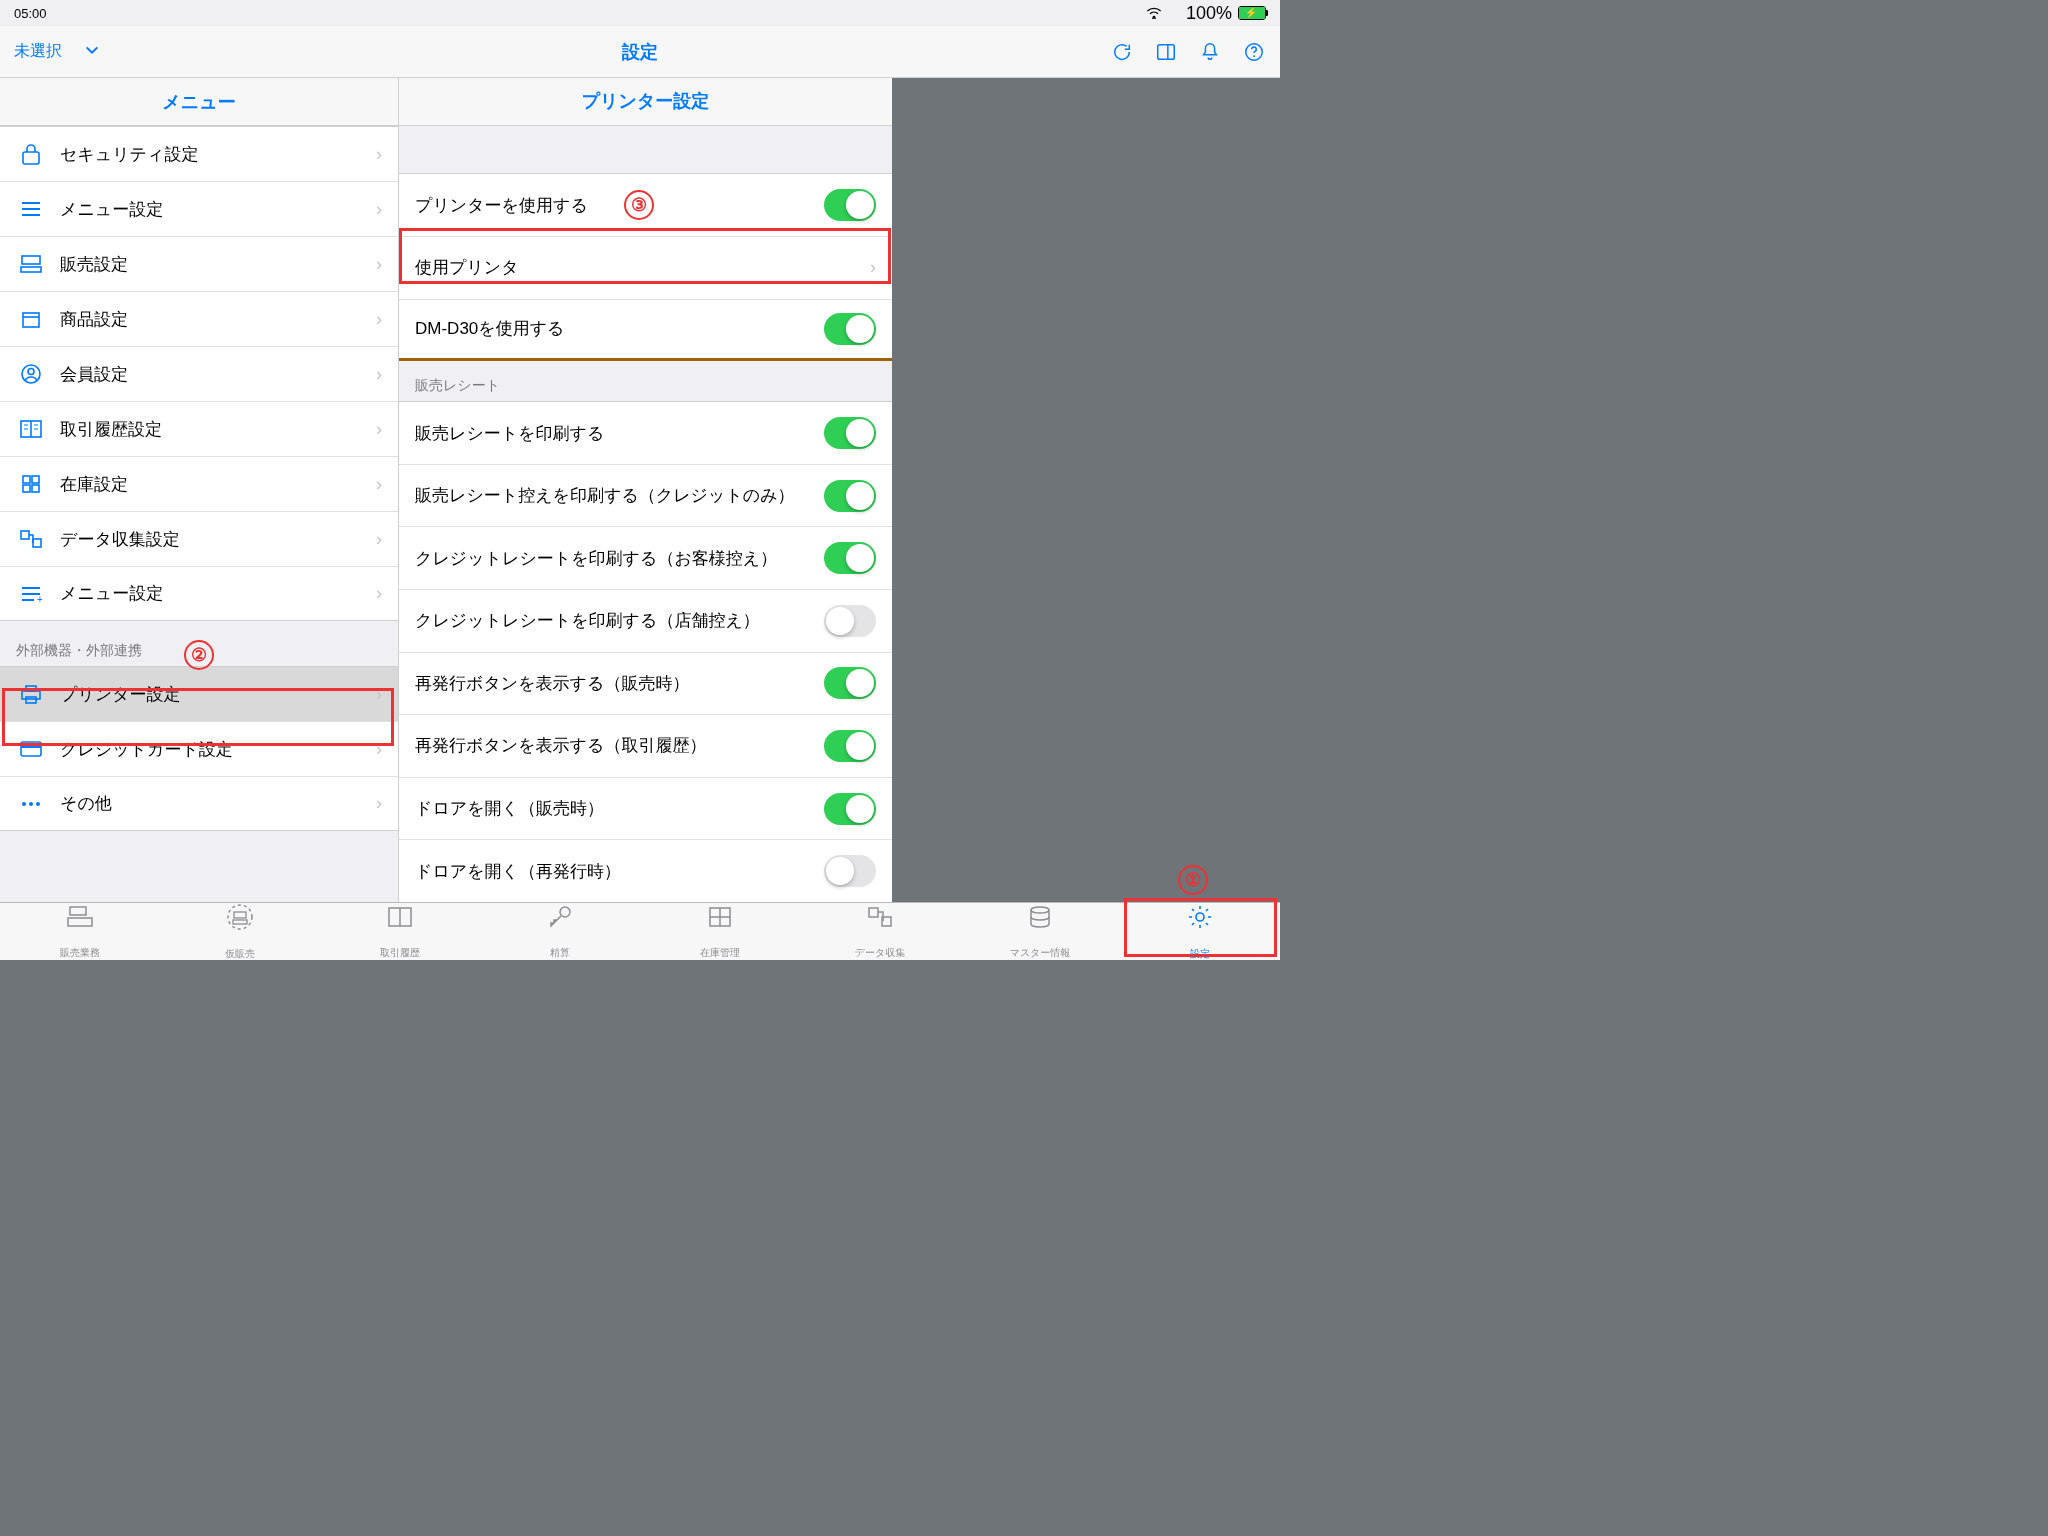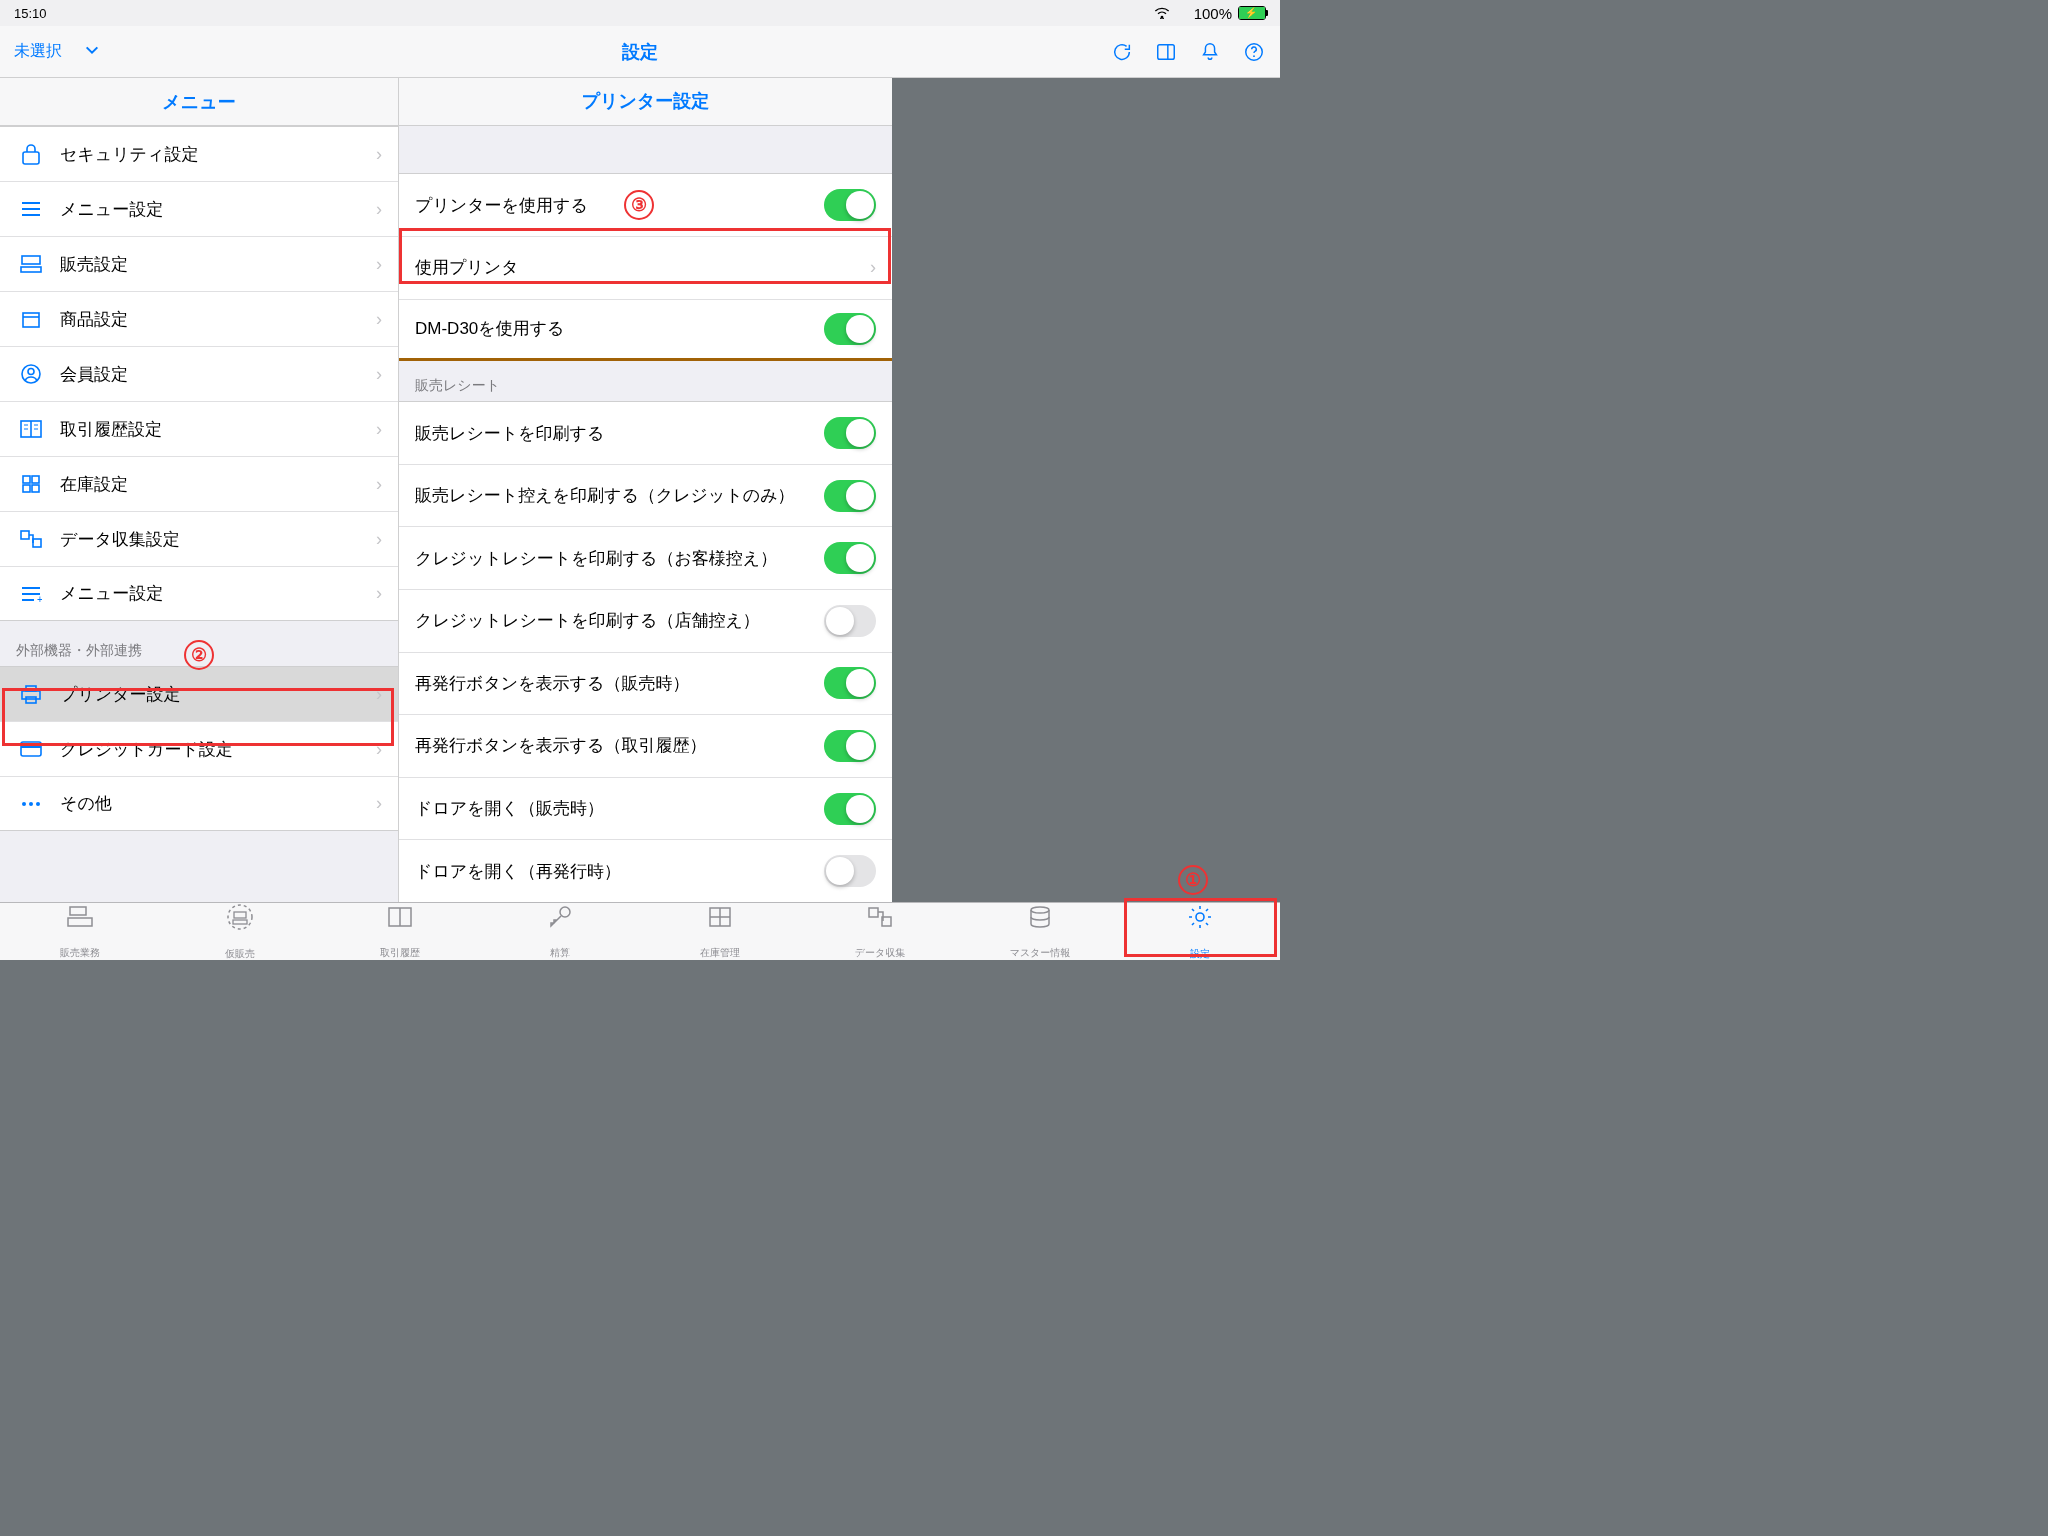--- a/index.html
+++ b/index.html
@@ -1,21 +1,21 @@
 <!DOCTYPE html>
 <html><head>
   <meta charset="utf-8">
   <style>
     * { margin: 0; padding: 0; box-sizing: border-box; font-family: -apple-system, 'Hiragino Sans', 'Hiragino Kaku Gothic ProN', sans-serif; }
     body { width: 1280px; height: 960px; background: #6e7478; overflow: hidden; position: relative; }
     .status-bar { height: 26px; background: #f0f0f2; display: flex; align-items: center; padding: 0 14px; font-size: 13px; color: #000; }
     .status-left { flex: 1; font-weight: 500; }
     .status-right { display: flex; align-items: center; gap: 6px; }
     .wifi-icon { width: 16px; height: 12px; display: inline-block; }
-    .battery-pct { font-size: 15px; margin-left: 18px; }
+    .battery-pct { font-size: 18px; margin-left: 18px; }
     .battery { width: 28px; height: 14px; border: 1px solid #000; border-radius: 3px; position: relative; }
     .battery::after { content:''; position:absolute; right:-3px; top:3px; width:2px; height:6px; background:#000; border-radius:0 1px 1px 0; }
     .battery-fill { background:#2fcf55; height:100%; width:100%; border-radius:1px; position: relative; display: flex; align-items: center; justify-content: center; }
     .bolt { color:#fff; font-size:10px; line-height:1; }
     .nav-bar { height: 52px; background: #f7f7f8; border-bottom: 1px solid #cfcfd0; display: flex; align-items: center; padding: 0 14px; position: relative; }
     .nav-left { color:#007aff; font-size:16px; display:flex; align-items:center; gap:22px; }
     .nav-title { position:absolute; left:0; right:0; text-align:center; color:#007aff; font-size:18px; font-weight:600; pointer-events:none; }
     .nav-right { margin-left:auto; display:flex; align-items:center; gap:20px; }
     .nav-icon { color:#007aff; width:24px; height:24px; display:flex; align-items:center; justify-content:center; }
     .content { display:flex; height: calc(100% - 26px - 52px - 58px); }
@@ -50,21 +50,21 @@
     .tab-icon { width:28px; height:28px; display:flex; align-items:center; justify-content:center; }
     .tab-label { font-size:10px; }
     .call-badge { position:absolute; width:30px; height:30px; border:2px solid #ee3233; border-radius:50%; display:flex; align-items:center; justify-content:center; color:#ee3233; font-size:18px; font-weight:600; background: transparent; z-index:10; }
     .red-box { position:absolute; border:3px solid #ee3233; z-index:9; pointer-events: none; }
     .chev-down-small svg { width:16px; height:16px; }
   </style>
 </head>
 <body>
 
 <div class="status-bar">
-  <div class="status-left">15:10</div>
+  <div class="status-left">05:00</div>
   <div class="status-right">
     <span class="wifi-icon">
       <svg viewBox="0 0 24 18">
           <path d="M12 16 a2 2 0 1 0 0.001 0 M6 10 a9 9 0 0 1 12 0 M2 6 a15 15 0 0 1 20 0" fill="none" stroke="#000" stroke-width="2"></path>
           <circle cx="12" cy="15" r="2" fill="#000"></circle>
         </svg>
     </span>
     <span class="battery-pct">100%</span>
     <span class="battery">
         <span class="battery-fill">

